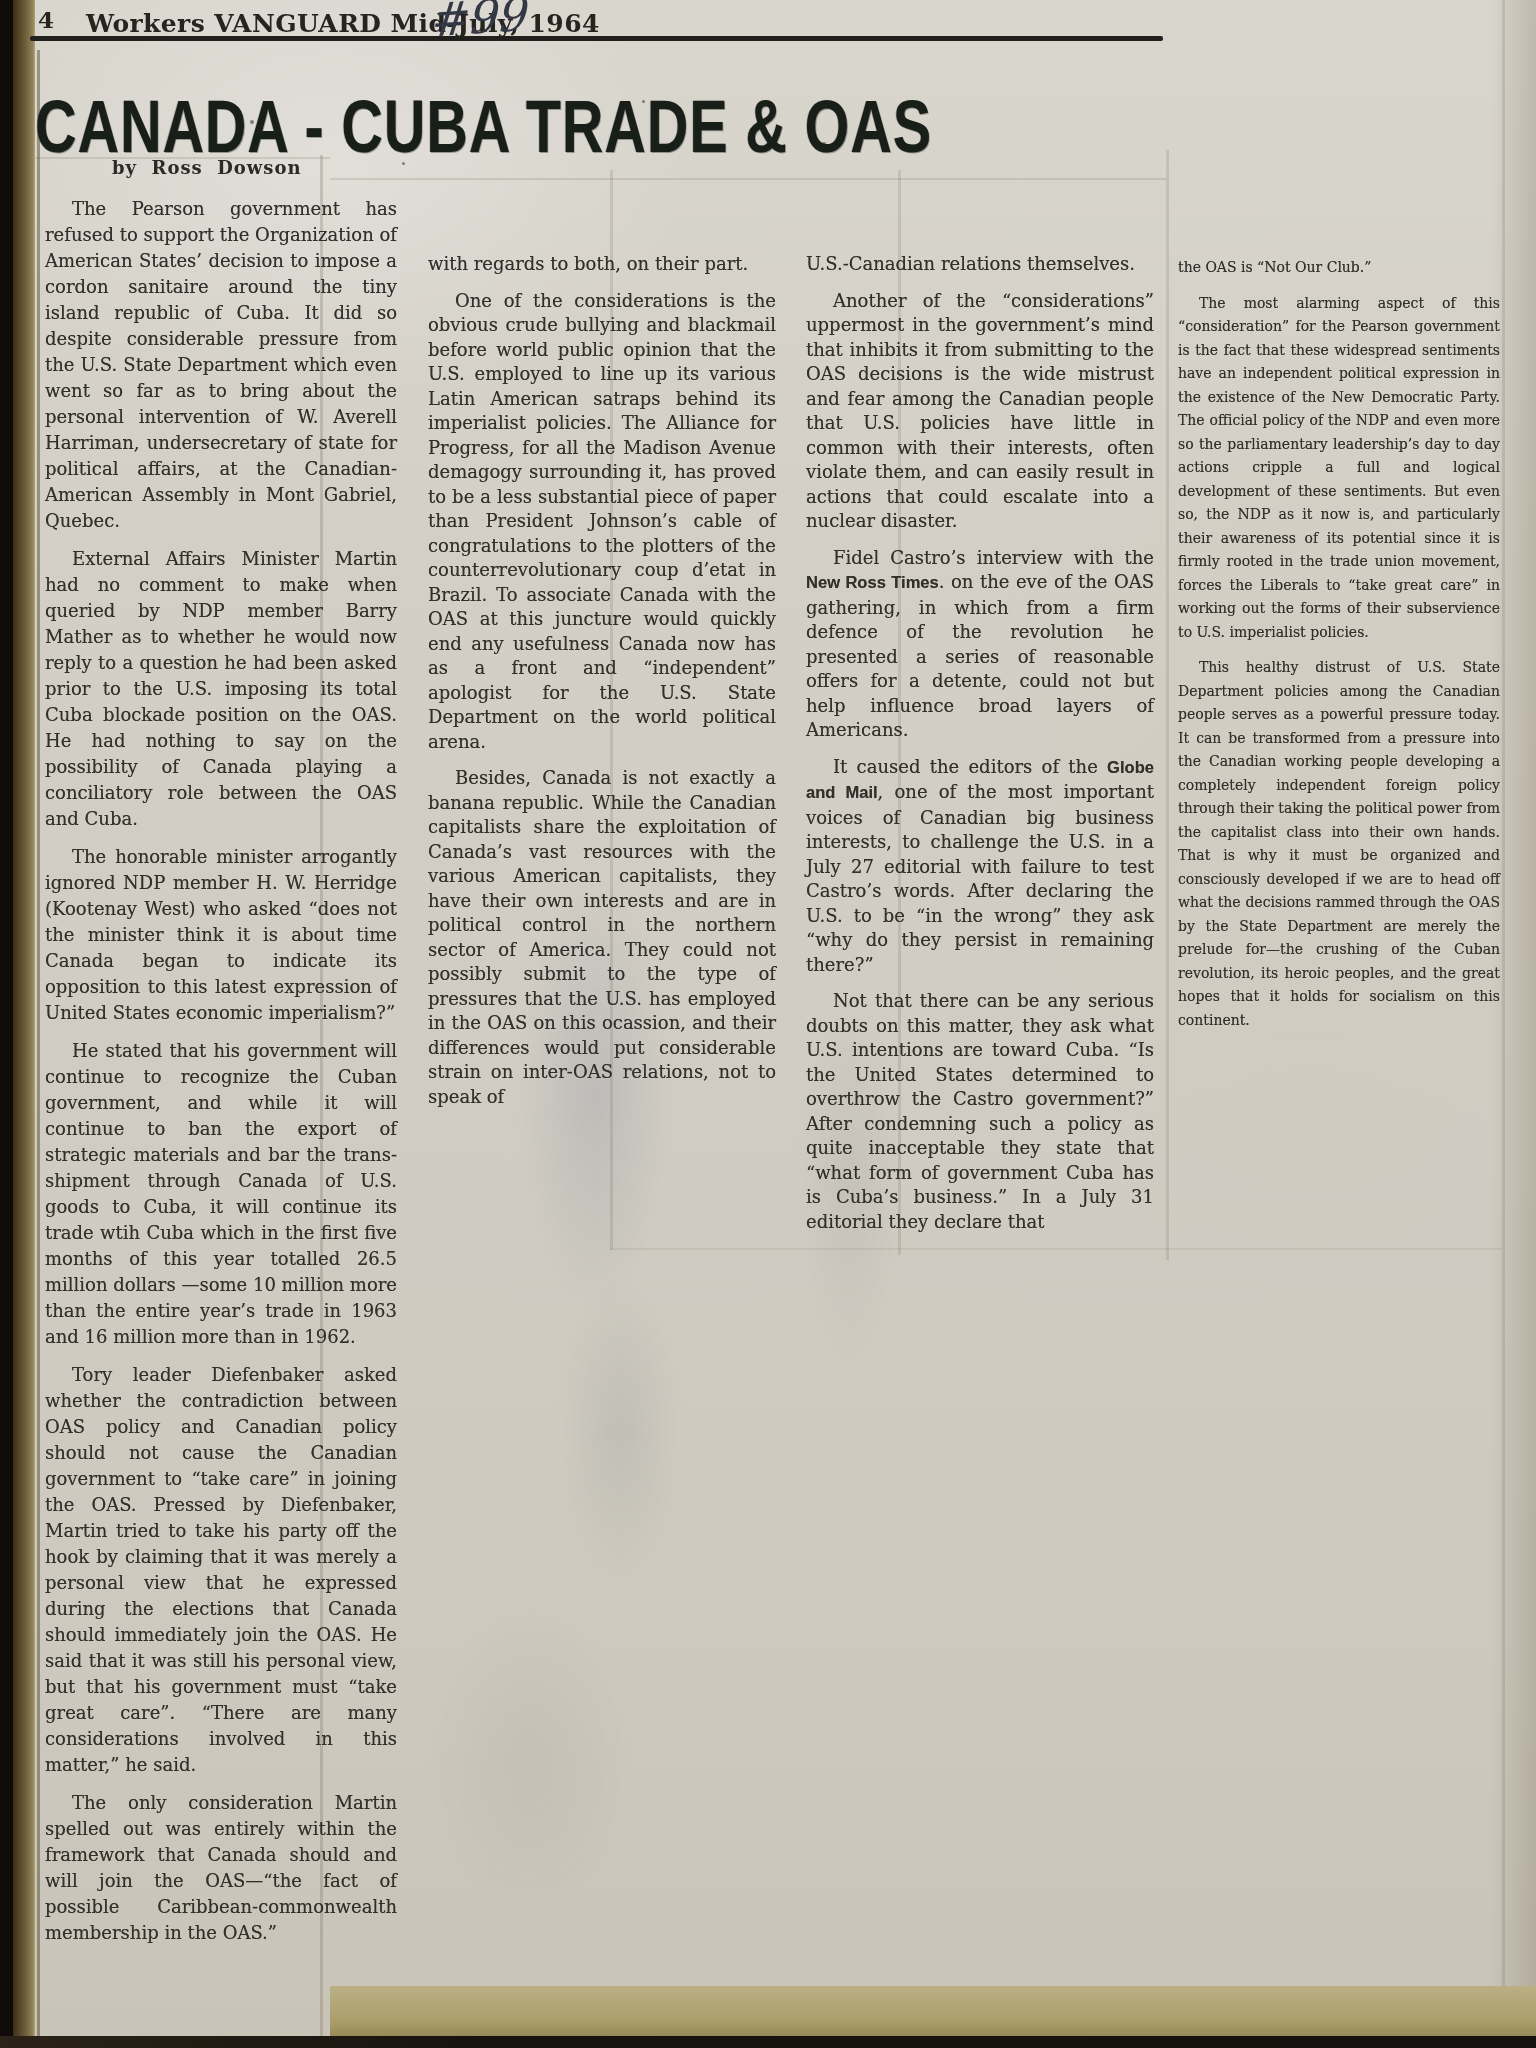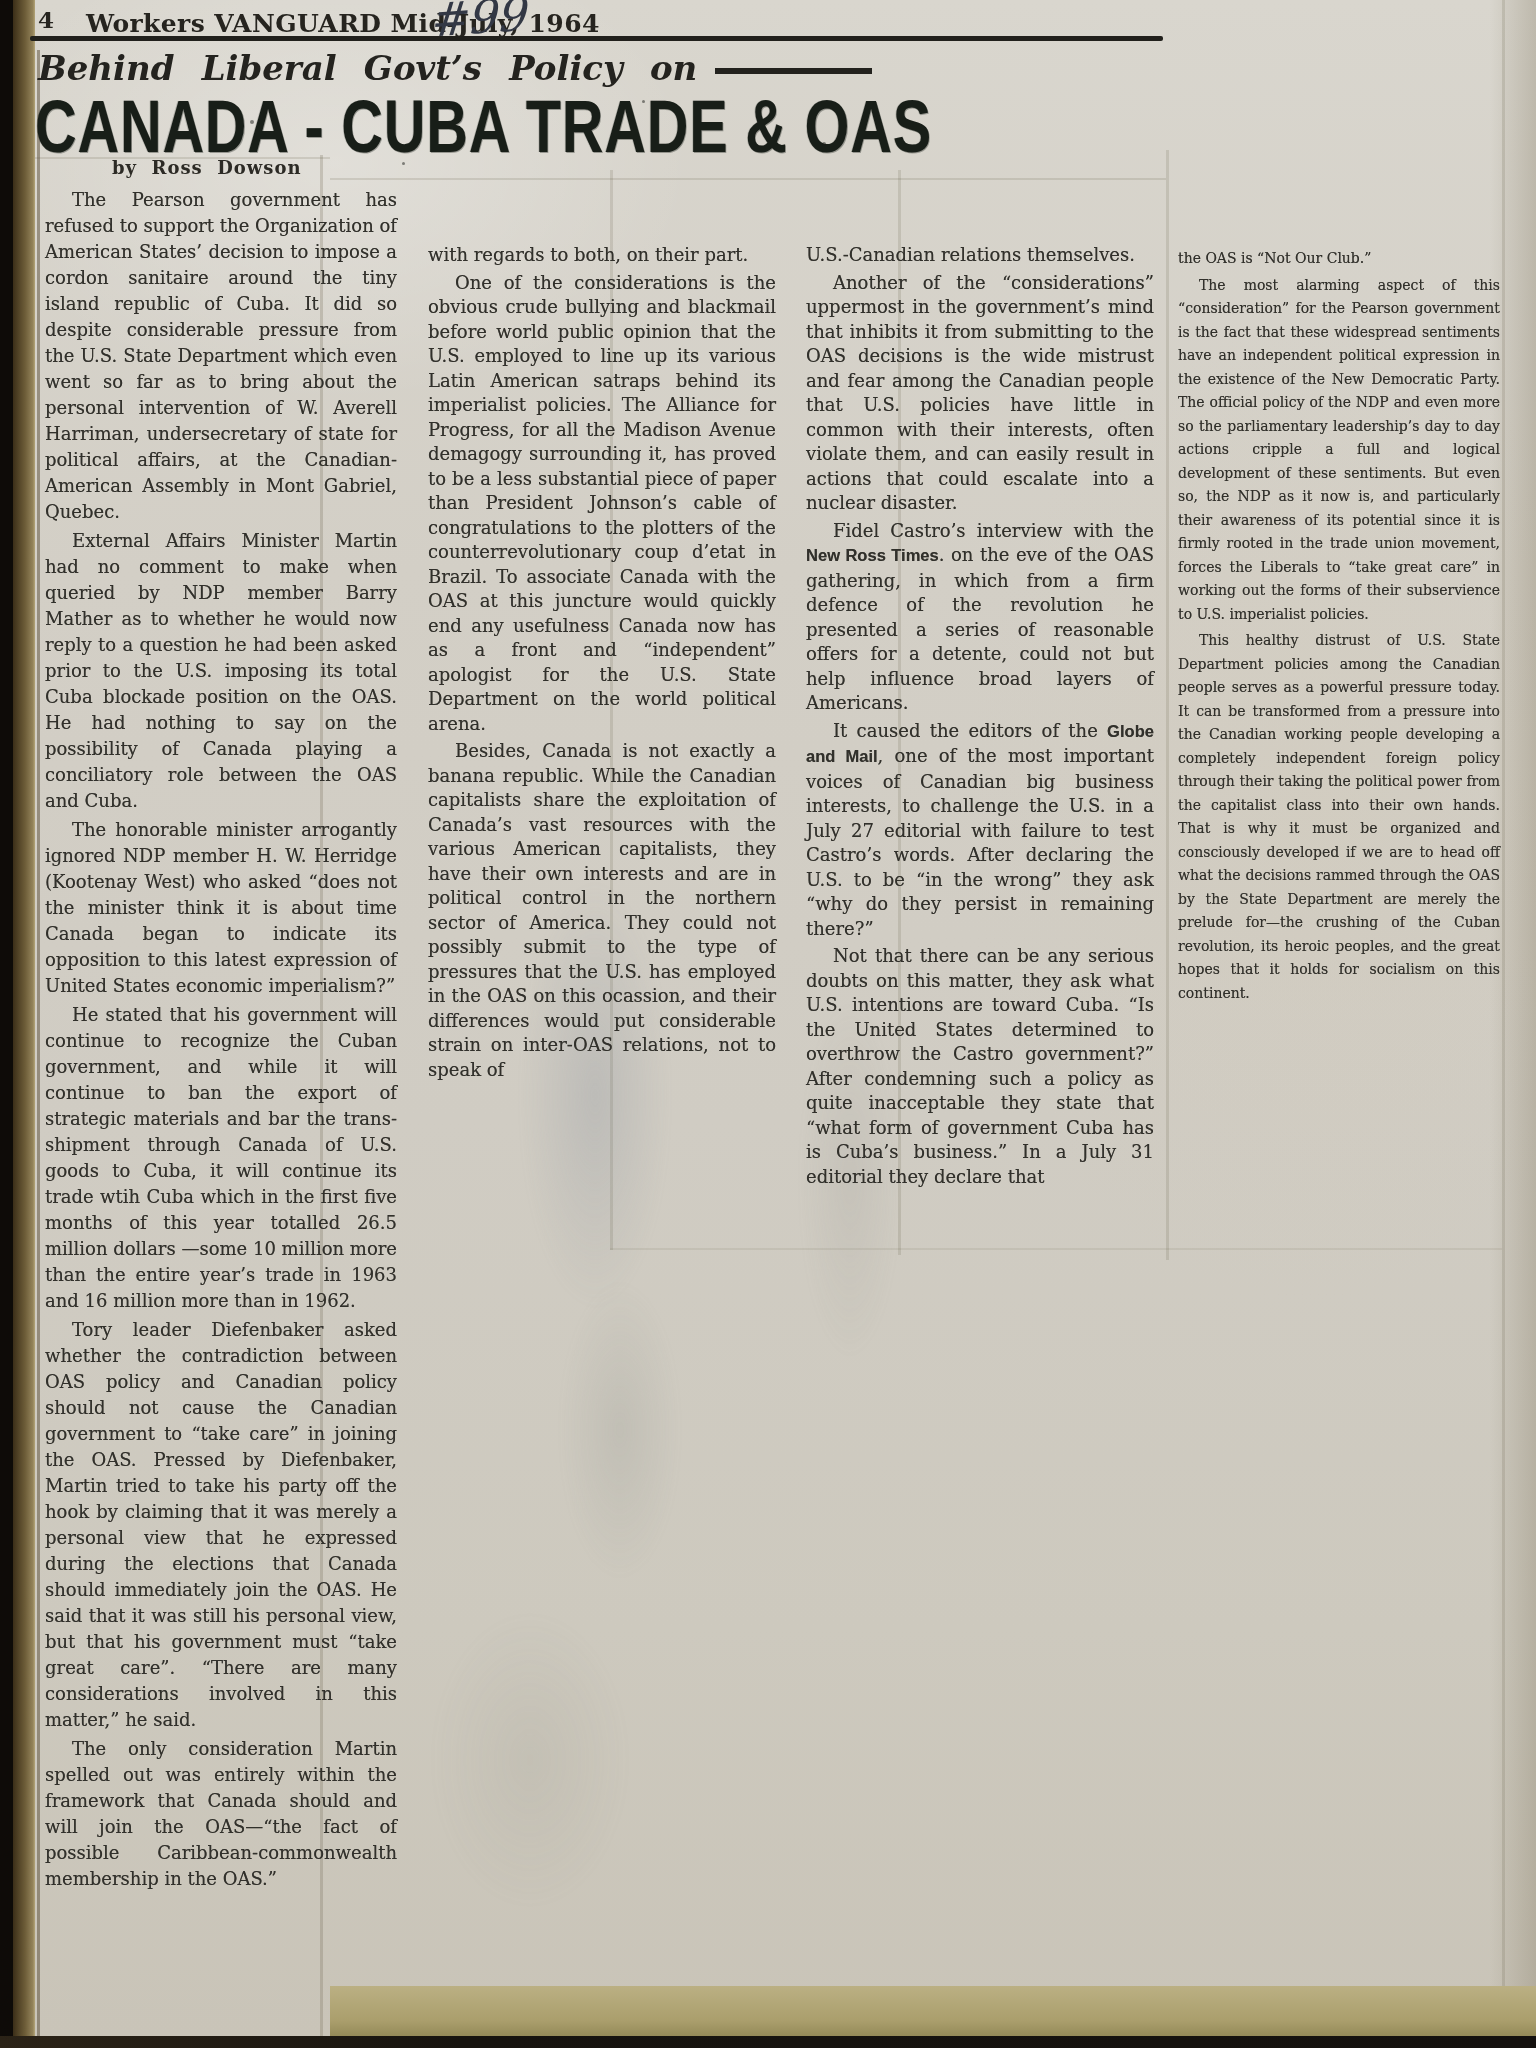--- a/index.html
+++ b/index.html
@@ -41,21 +41,21 @@
   .kicker-rule{flex:1;height:6px;background:#23221e;margin-left:18px;margin-top:6px;}
   .headline{position:absolute;left:35px;top:84px;font-family:"Liberation Sans",sans-serif;
         font-weight:900;font-size:74px;letter-spacing:1px;color:#181e18;white-space:nowrap;
         transform:scaleX(.78);transform-origin:0 50%;
         text-shadow:1px 1px 0 rgba(20,26,20,.35), -1px 0 0 rgba(20,26,20,.2);}
   .byline{position:absolute;left:112px;top:157px;font-weight:bold;font-size:18px;
         color:#2c2a25;letter-spacing:1px;word-spacing:.4em;text-align:center;}
   
   .col{position:absolute;text-align:justify;color:#31302b;font-size:18px;
         text-shadow:0 0 .6px rgba(42,40,34,.55);}
-  .col p{margin:3px 0 3px 0;text-indent:1.5em;}
+  .col p{margin:12px 0 3px 0;text-indent:1.5em;}
   .col p.cont{text-indent:0;}
   #col1{left:45px;top:184px;width:352px;line-height:26px;}
   #col2{left:428px;top:240px;width:348px;line-height:24.5px;}
   #col3{left:806px;top:240px;width:348px;line-height:24.5px;}
   #col4{left:1178px;top:244px;width:322px;line-height:23.5px;font-size:14px;}
   .pub{font-family:"Liberation Sans",sans-serif;font-weight:bold;font-size:.92em;}
   .speck{position:absolute;border-radius:50%;background:rgba(25,28,24,.5);}
 </style>
 </head>
 <body>
@@ -82,24 +82,20 @@
   <div class="ghost" style="left:520px;top:880px;width:150px;height:430px;background:radial-gradient(ellipse at center,rgba(120,130,145,.22),transparent 70%);"></div>
   <div class="ghost" style="left:560px;top:1280px;width:120px;height:300px;background:radial-gradient(ellipse at center,rgba(120,125,120,.15),transparent 70%);"></div>
   <div class="ghost" style="left:800px;top:1000px;width:100px;height:360px;background:radial-gradient(ellipse at center,rgba(130,130,125,.13),transparent 70%);"></div>
   <div class="ghost" style="left:430px;top:1610px;width:200px;height:300px;background:radial-gradient(ellipse at center,rgba(125,125,115,.10),transparent 70%);"></div>
 
   <div class="pagenum">4</div>
   <div class="masthead">Workers VANGUARD Mid-July, 1964</div>
   <div class="annotation">#99</div>
   <div class="top-rule"></div>
 
-  <div class="kicker-row">
-    <span class="kicker">Behind Liberal Govt’s Policy on</span>
-    <span class="kicker-rule"></span>
-  </div>
   <div class="headline">CANADA - CUBA TRADE &amp; OAS</div>
   <div class="byline">by Ross Dowson</div>
 
   <div class="speck" style="left:250px;top:120px;width:4px;height:4px;"></div>
   <div class="speck" style="left:642px;top:100px;width:3px;height:3px;"></div>
   <div class="speck" style="left:822px;top:142px;width:4px;height:4px;"></div>
   <div class="speck" style="left:402px;top:162px;width:3px;height:3px;"></div>
   <div class="speck" style="left:92px;top:132px;width:3px;height:3px;"></div>
 
   <div class="col" id="col1">

